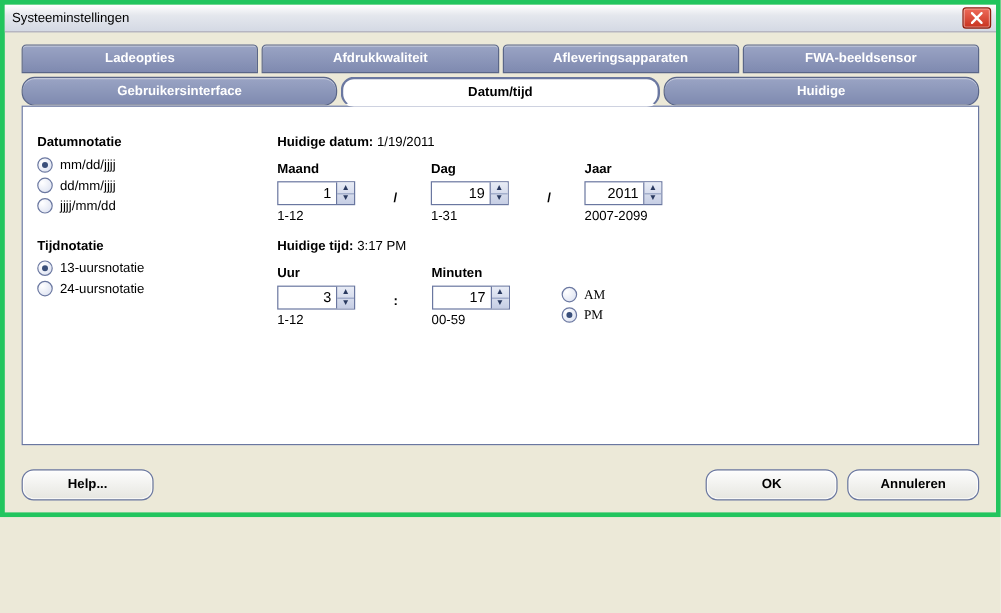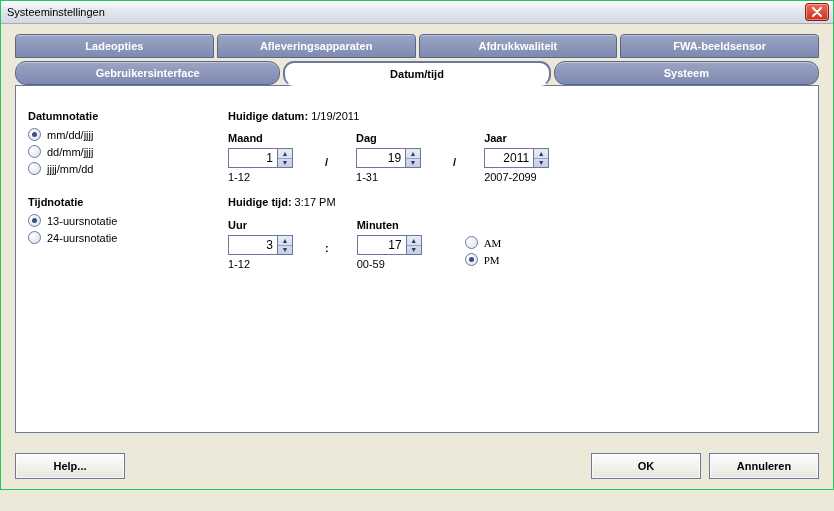--- a/index.html
+++ b/index.html
@@ -4,23 +4,23 @@
 <style>
   body {
     margin: 0;
     font-family: Arial, sans-serif;
     font-size: 11px;
     background: #ece9d8;
     color: #000;
   }
   .window {
     width: 834px;
-    height: 490px;
+    height: 431px;
     background: #ece9d8;
-    border: 1px solid #22c55e;
+    border: 4px solid #22c55e;
     box-sizing: border-box;
     display: flex;
     flex-direction: column;
   }
   .titlebar {
     height: 22px;
     background: linear-gradient(to bottom, #ffffff 0%, #e4e7ed 40%, #d4d9e4 100%);
     border-bottom: 1px solid #aab;
     display: flex;
     align-items: center;
@@ -142,21 +142,21 @@
     display:flex;
     align-items: center;
     padding: 0 14px;
     gap:8px;
   }
   .btn {
     min-width: 84px;
     height: 24px;
     background: linear-gradient(to bottom, #fdfdfd, #e6e6e0);
     border: 1px solid #6a77a0;
-    border-radius: 0;
+    border-radius: 10px;
     font-weight: bold;
     font-size: 11px;
     display:flex; align-items:center; justify-content:center;
     box-shadow: inset 0 0 0 1px rgba(255,255,255,0.7);
     cursor:pointer;
     padding:0 12px;
   }
   .spacer { flex:1; }
   .mt-big { margin-top: 13px; }
 </style>
@@ -169,28 +169,28 @@
     <div class="close-btn">
       <svg viewBox="0 0 10 10">
           <path d="M1 1 L9 9 M9 1 L1 9" stroke="#fff" stroke-width="2" fill="none" stroke-linecap="round"></path>
         </svg>
     </div>
   </div>
 
   <div class="body">
     <div class="tabs-row">
       <div class="tab">Ladeopties</div>
+      <div class="tab">Afdrukkwaliteit</div>
       <div class="tab">Afleveringsapparaten</div>
-      <div class="tab">Afdrukkwaliteit</div>
       <div class="tab">FWA-beeldsensor</div>
     </div>
     <div class="tabs-row row2">
       <div class="tab">Gebruikersinterface</div>
       <div class="tab active">Datum/tijd</div>
-      <div class="tab">Systeem</div>
+      <div class="tab">Huidige</div>
     </div>
 
     <div class="panel">
 
       <div class="row">
         <div class="col-left">
           <span class="section-label">Datumnotatie</span>
           <div class="radio-opt">
             <span class="radio checked"></span>
             <span>mm/dd/jjjj</span>

